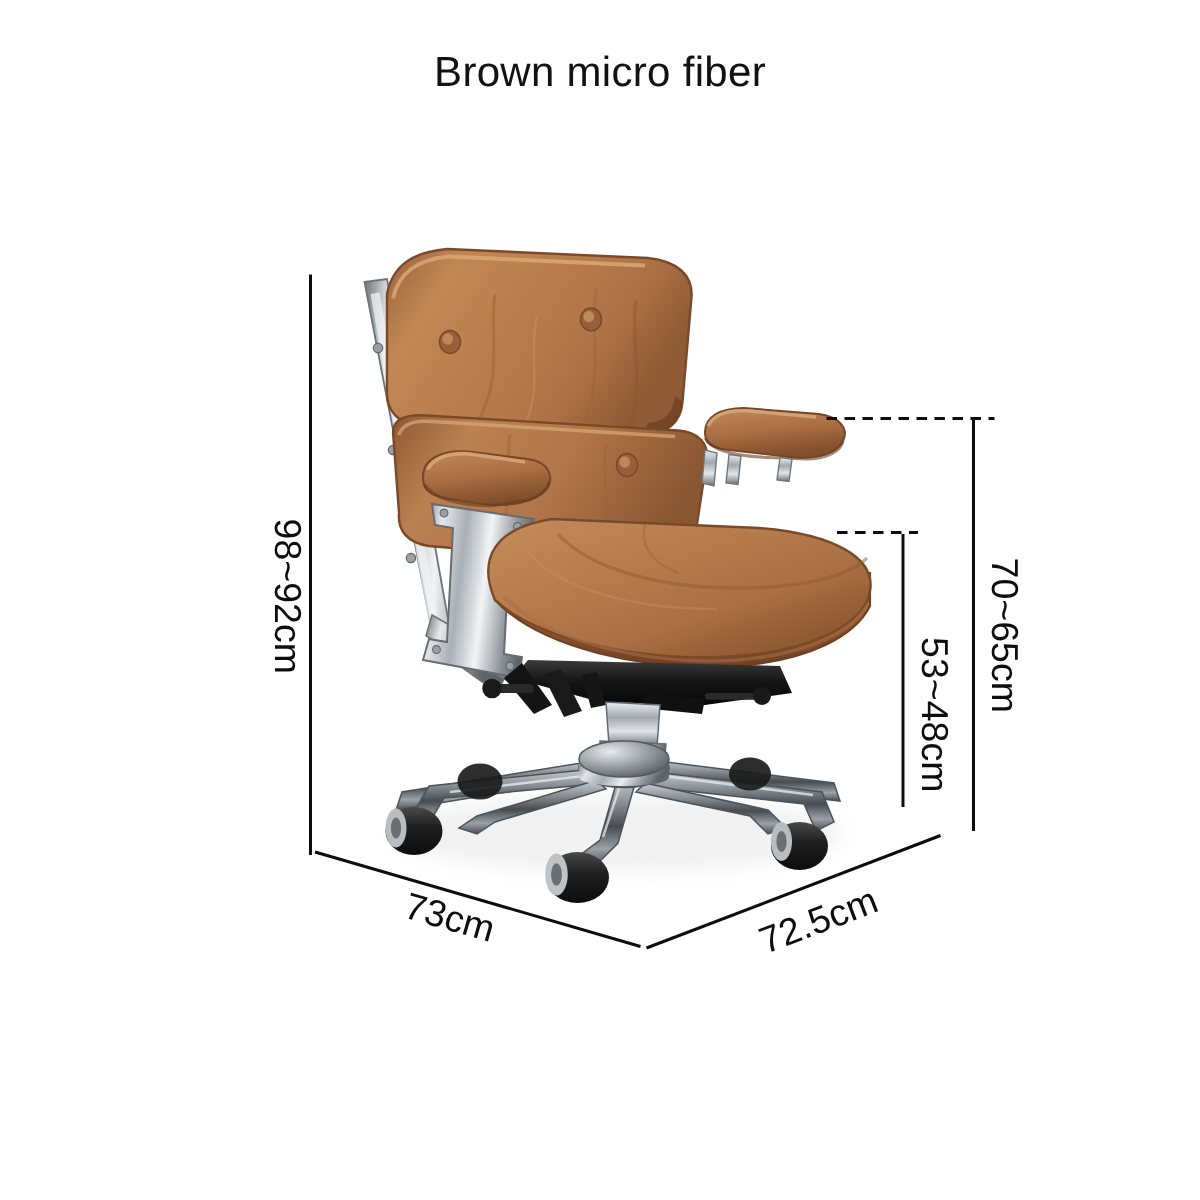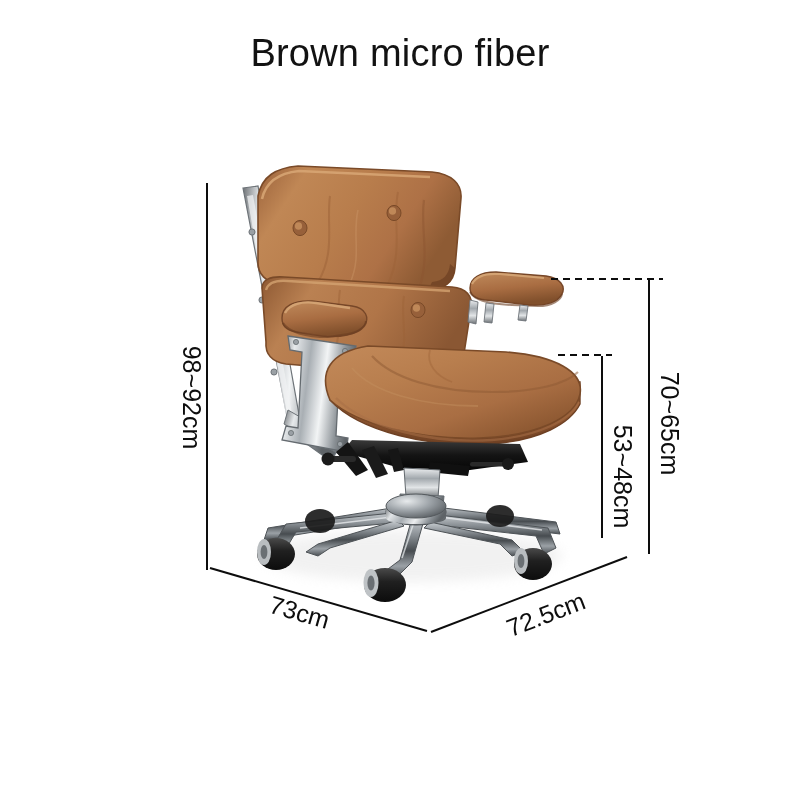--- a/index.html
+++ b/index.html
@@ -14,21 +14,21 @@
     background: #ffffff;
     font-family: "Liberation Sans", sans-serif;
     overflow: hidden;
   }
   #title {
     position: absolute;
     left: 0;
     top: 32px;
     width: 800px;
     text-align: center;
-    font-size: 38px;
+    font-size: 28px;
     color: #121212;
     letter-spacing: 0.2px;
     font-weight: 400;
   }
   svg.layer {
     position: absolute;
     left: 0;
     top: 0;
     width: 800px;
     height: 800px;

